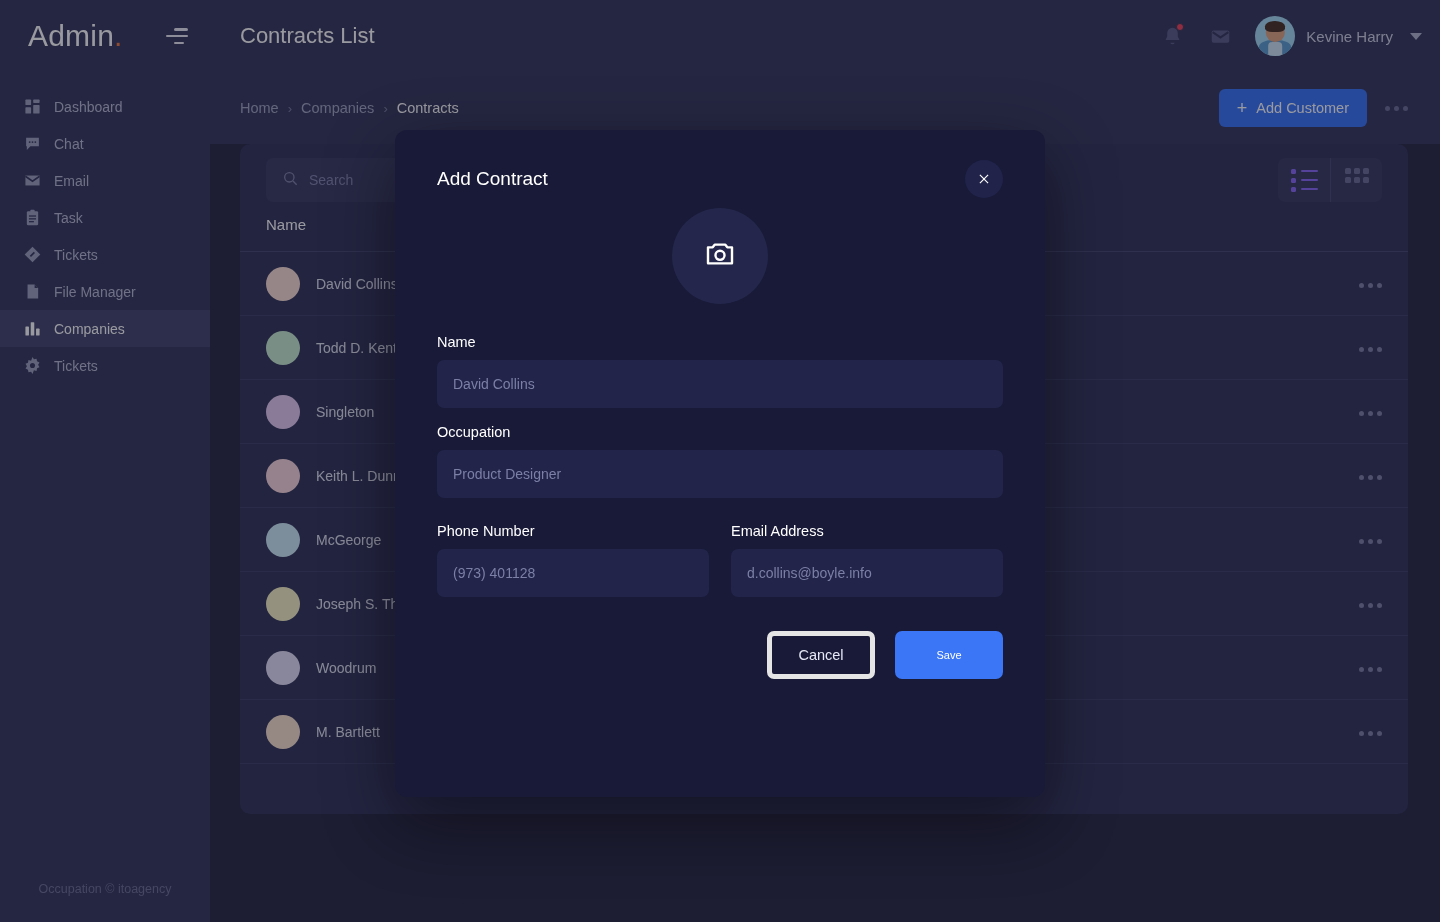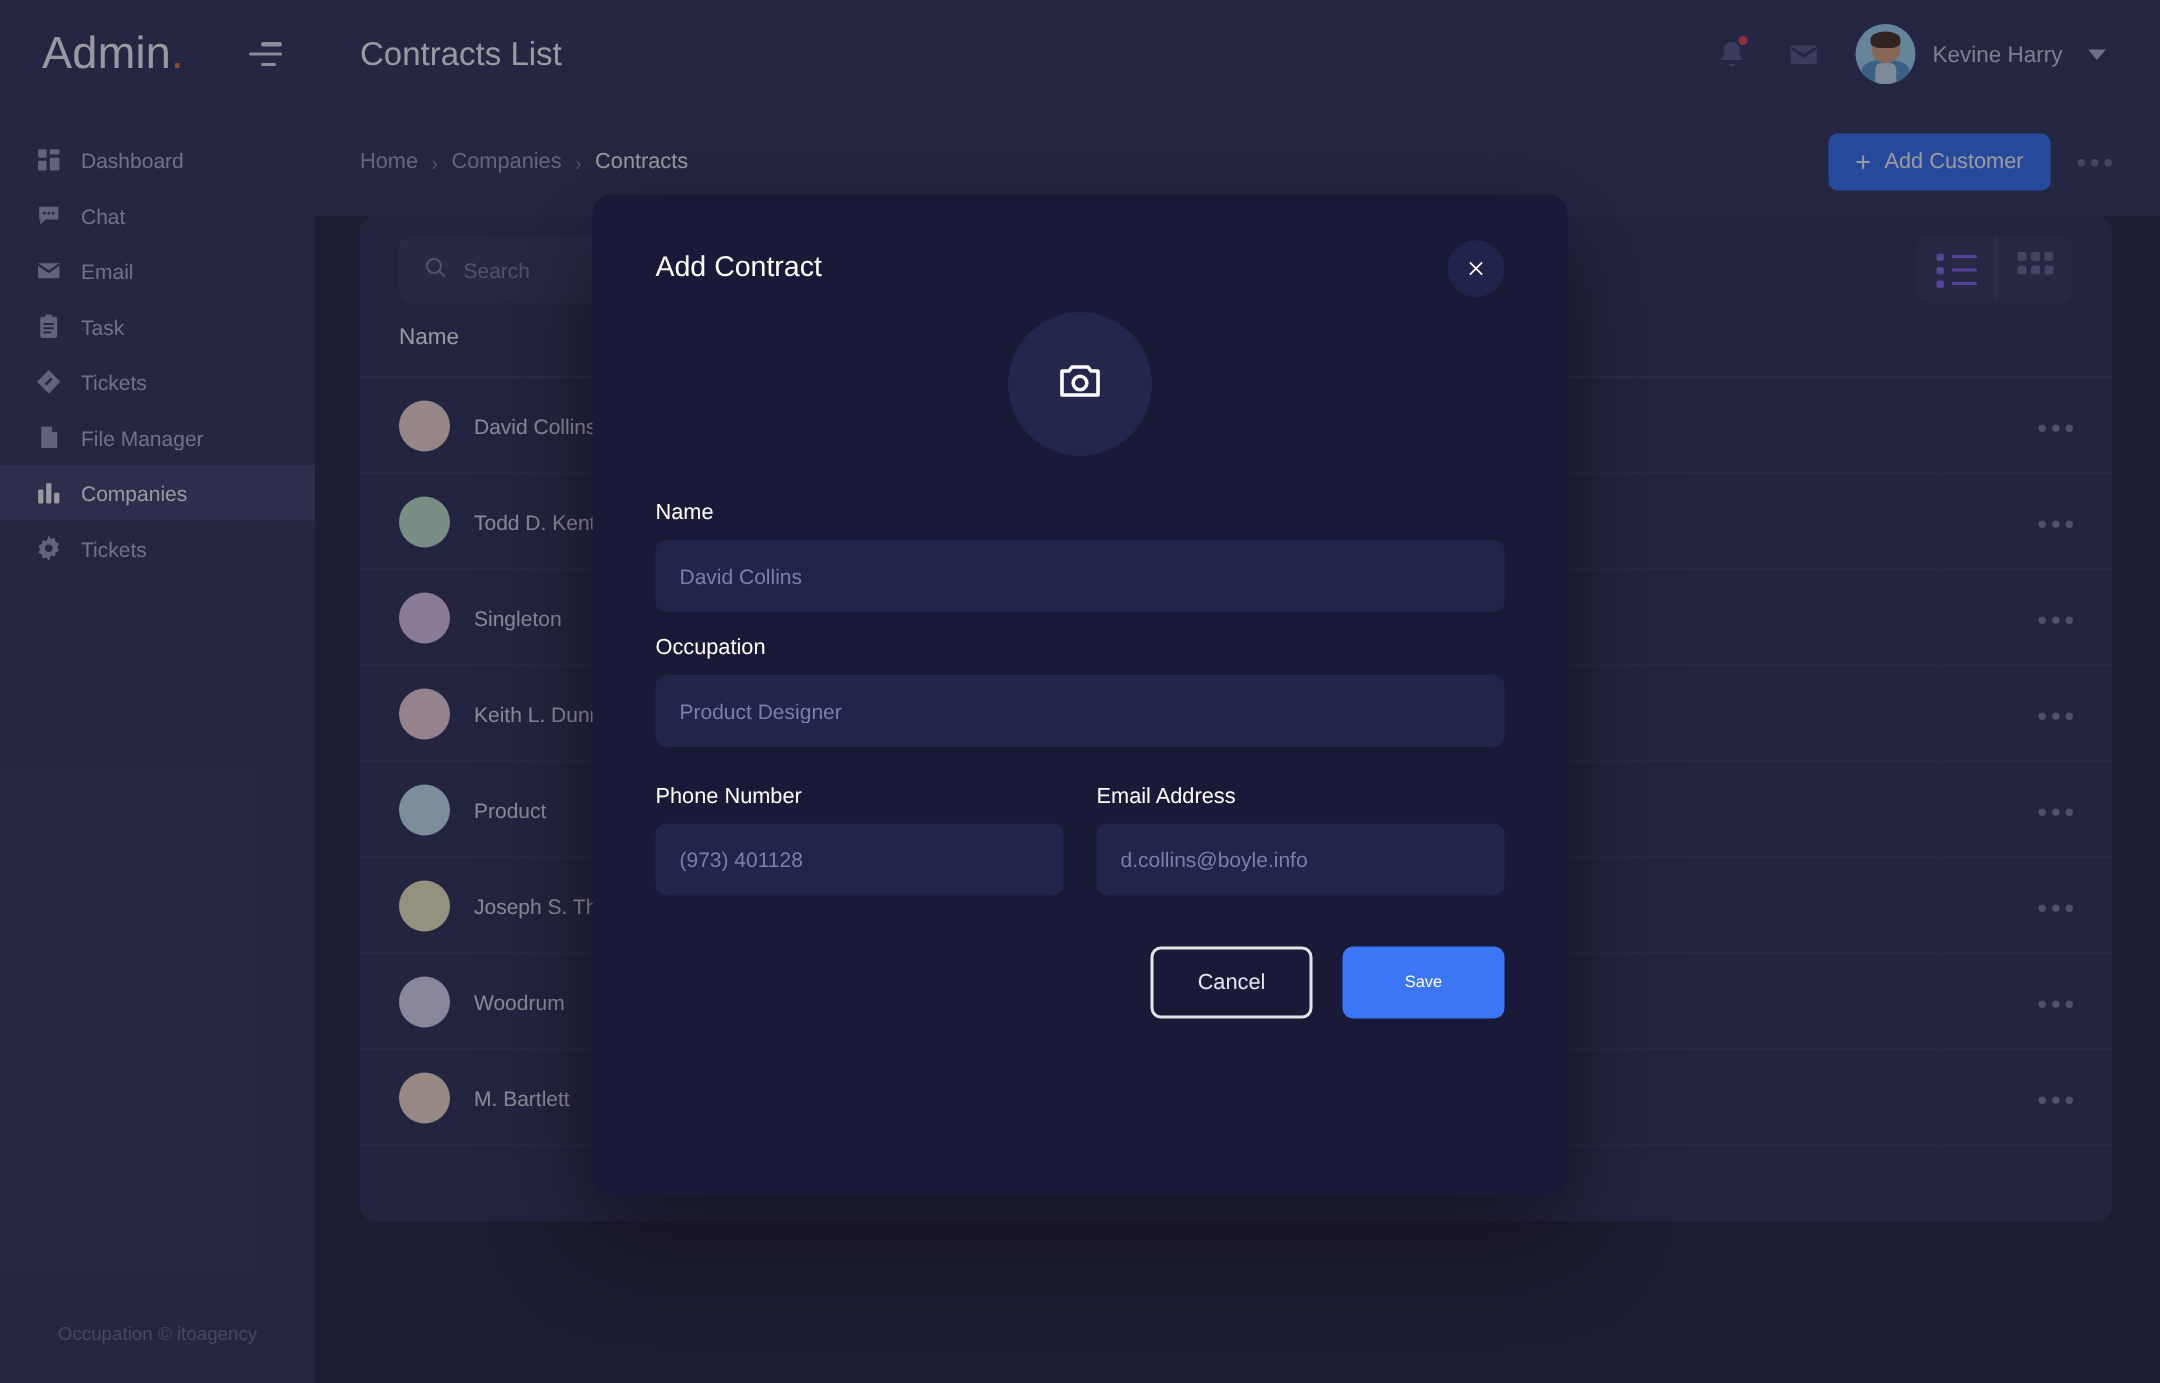--- a/index.html
+++ b/index.html
@@ -50,21 +50,21 @@
   .copyright {
     position: absolute; bottom: 26px; left: 0; width: 100%;
     text-align: center; font-size: 12.5px; color: #6f7296;
   }
 
   
   .main { flex: 1; height: 922px; display: flex; flex-direction: column; background: #2a2a44; position: relative; }
 
   .topbar {
     height: 72px; display: flex; align-items: center; justify-content: space-between;
-    padding: 0 36px 0 30px; background: #383a5c;
+    padding: 0 18px 0 30px; background: #383a5c;
   }
   .page-title { color: #ffffff; font-size: 22px; font-weight: 400; }
   .topbar-right { display: flex; align-items: center; gap: 22px; }
   .icon-btn { position: relative; width: 26px; height: 26px; display: flex; align-items: center; justify-content: center; cursor: pointer; }
   .icon-btn svg { width: 21px; height: 21px; fill: #5d6089; }
   .badge-dot {
     position: absolute; top: 0px; right: 1px; width: 8px; height: 8px;
     background: #f2465a; border-radius: 50%; border: 1.5px solid #383a5c;
   }
   .user { display: flex; align-items: center; gap: 11px; cursor: pointer; }
@@ -176,21 +176,21 @@
     width: 100%; height: 48px; background: #22244a; border: none; border-radius: 7px;
     padding: 0 16px; color: #d6d8ee; font-size: 14px; outline: none;
     font-family: "Liberation Sans", sans-serif;
   }
   .field input::placeholder { color: #7c7fa6; }
   .field-row { display: flex; gap: 22px; margin-top: 25px; }
   .field-row .field { flex: 1; margin-bottom: 0; }
   .modal-actions { display: flex; justify-content: flex-end; gap: 20px; margin-top: 34px; }
   .btn-ghost {
     height: 48px; width: 108px; border-radius: 7px; background: transparent;
-    border: 2px solid #e5e5e5; color: #e6e8f5; font-size: 14.5px; cursor: pointer;
+    border: 5px solid #e5e5e5; color: #e6e8f5; font-size: 14.5px; cursor: pointer;
     font-family: "Liberation Sans", sans-serif;
   }
   .btn-save {
     height: 48px; width: 108px; border-radius: 7px; background: #3b76f6;
     border: none; color: #ffffff; font-size: 11px; cursor: pointer;
     font-family: "Liberation Sans", sans-serif;
   }
 
   
   .face { width: 100%; height: 100%; position: relative; }
@@ -457,21 +457,21 @@
               <td class="col-actions"><span class="dots">
                     <span></span>
                     <span></span>
                     <span></span>
                   </span></td>
             </tr>
             <tr>
               <td>
                   <span class="name-cell">
                     <span class="av" style="background:#cdeaf7"><span class="face"><span class="body" style="background:#28303d"></span><span class="shirt" style="background:#e8eaee"></span><span class="head" style="background:#dfa77f"></span><span class="hair" style="background:#2b1f16"></span></span></span>
-                    <span>Product</span>
+                    <span>McGeorge</span>
                   </span>
                 </td>
               <td>d.collins@boyle.info</td>
               <td class="col-actions"><span class="dots">
                     <span></span>
                     <span></span>
                     <span></span>
                   </span></td>
             </tr>
             <tr>

